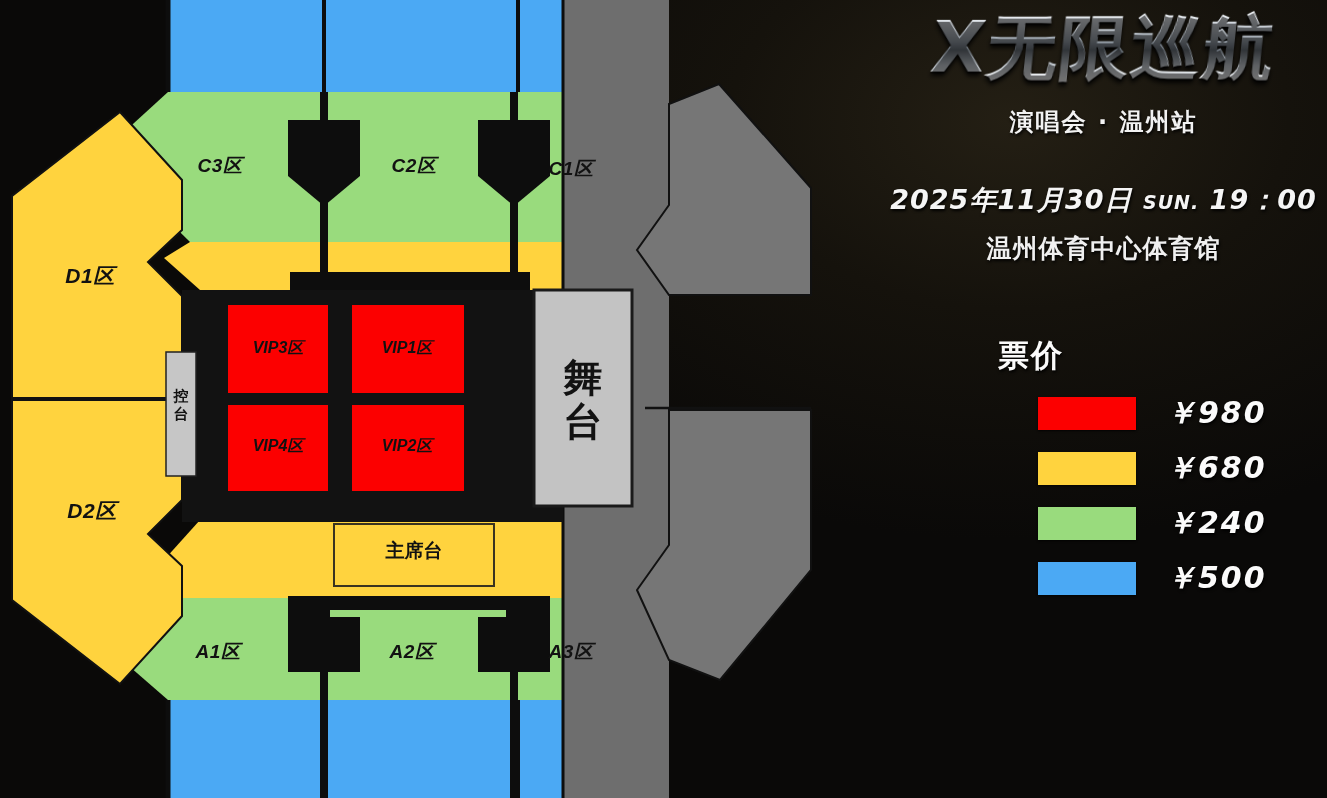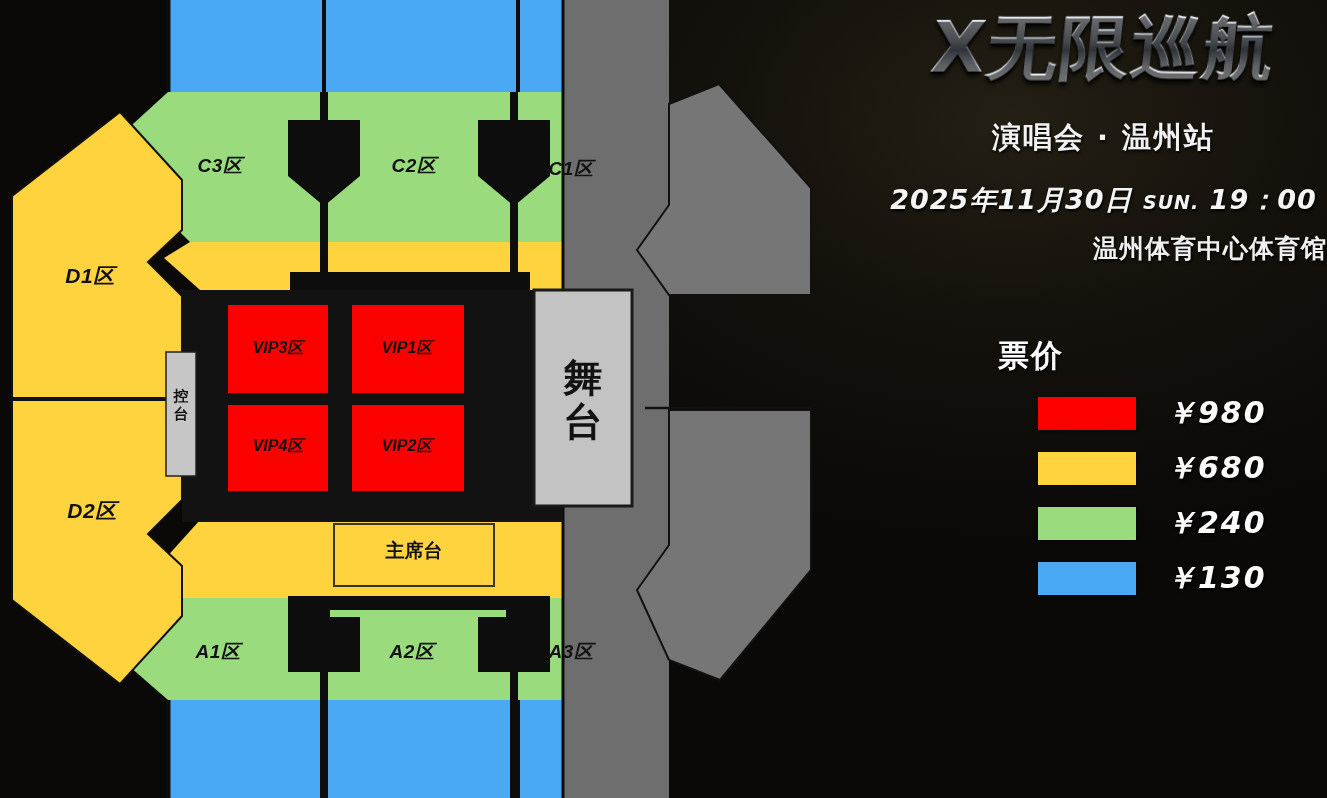--- a/index.html
+++ b/index.html
@@ -93,27 +93,27 @@
     -webkit-background-clip: text;
     background-clip: text;
     color: transparent;
     -webkit-text-fill-color: transparent;
     text-shadow: 0 2px 0 rgba(0,0,0,0.55);
     filter: drop-shadow(0 3px 2px rgba(0,0,0,0.9));
     transform: skewX(-6deg);
   }
   #subtitle {
     position: absolute;
-    top: 118px;
-    left: 0;
-    width: 447px;
-    text-align: center;
-    font-family: "DejaVu Sans", sans-serif;
-    font-weight: bold;
-    font-size: 29px;
+    top: 106px;
+    left: 0;
+    width: 447px;
+    text-align: center;
+    font-family: "DejaVu Sans", sans-serif;
+    font-weight: bold;
+    font-size: 24px;
     letter-spacing: 2px;
     color: #f2f2f2;
     text-shadow: 1px 2px 3px rgba(0,0,0,0.95);
   }
   #date-line {
     position: absolute;
     top: 182px;
     left: 0;
     width: 447px;
     text-align: center;
@@ -128,21 +128,21 @@
   }
   #date-line .dow {
     font-size: 19px;
     letter-spacing: 1px;
   }
   #venue-line {
     position: absolute;
     top: 232px;
     left: 0;
     width: 447px;
-    text-align: right;
+    text-align: center;
     font-family: "DejaVu Sans", sans-serif;
     font-weight: bold;
     font-size: 25px;
     letter-spacing: 1px;
     color: #f0f0f0;
     text-shadow: 1px 2px 3px rgba(0,0,0,0.95);
   }
 
   #price-block {
     position: absolute;
@@ -331,18 +331,18 @@
         <div class="price-amount">￥680</div>
       </div>
 
       <div class="price-row">
         <div class="price-swatch" style="background:#99DB7D"></div>
         <div class="price-amount">￥240</div>
       </div>
 
       <div class="price-row">
         <div class="price-swatch" style="background:#4BA9F4"></div>
-        <div class="price-amount">￥130</div>
+        <div class="price-amount">￥500</div>
       </div>
     </div>
 
   </div>
 </div>
 
 </body></html>

